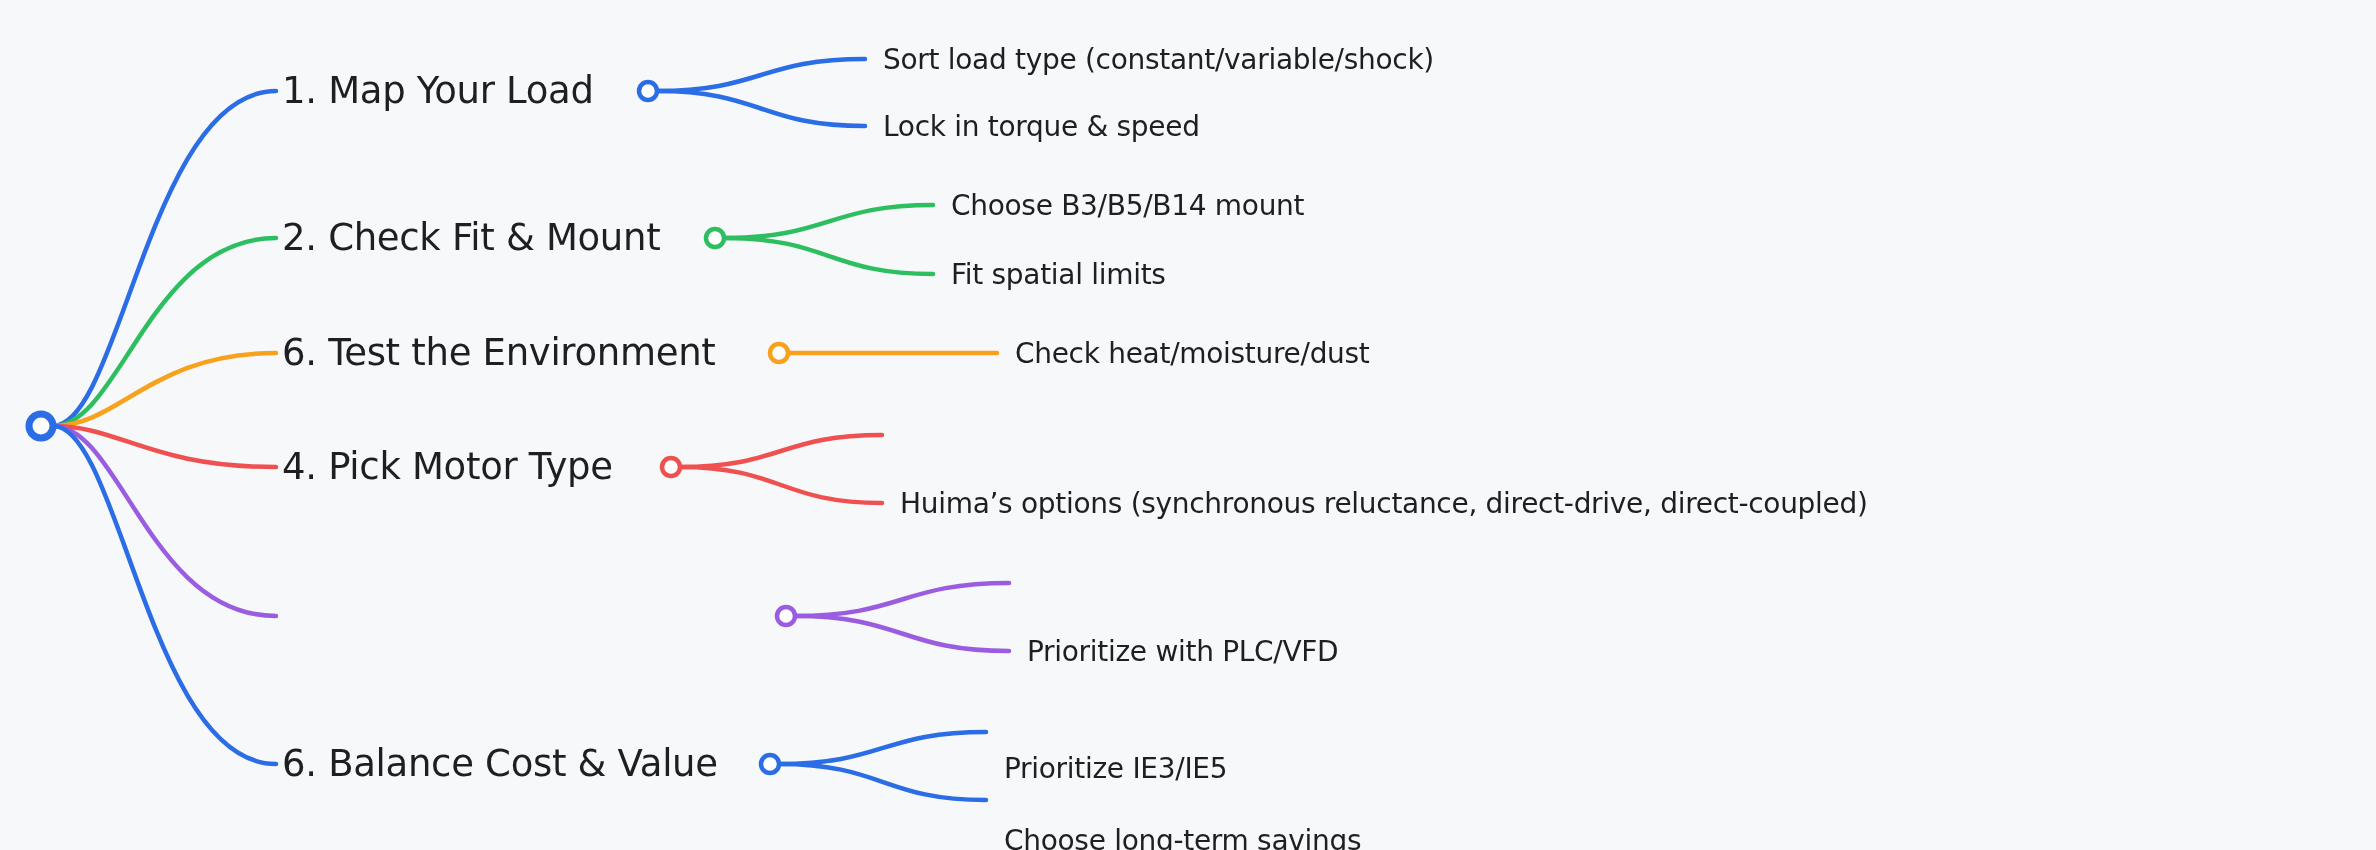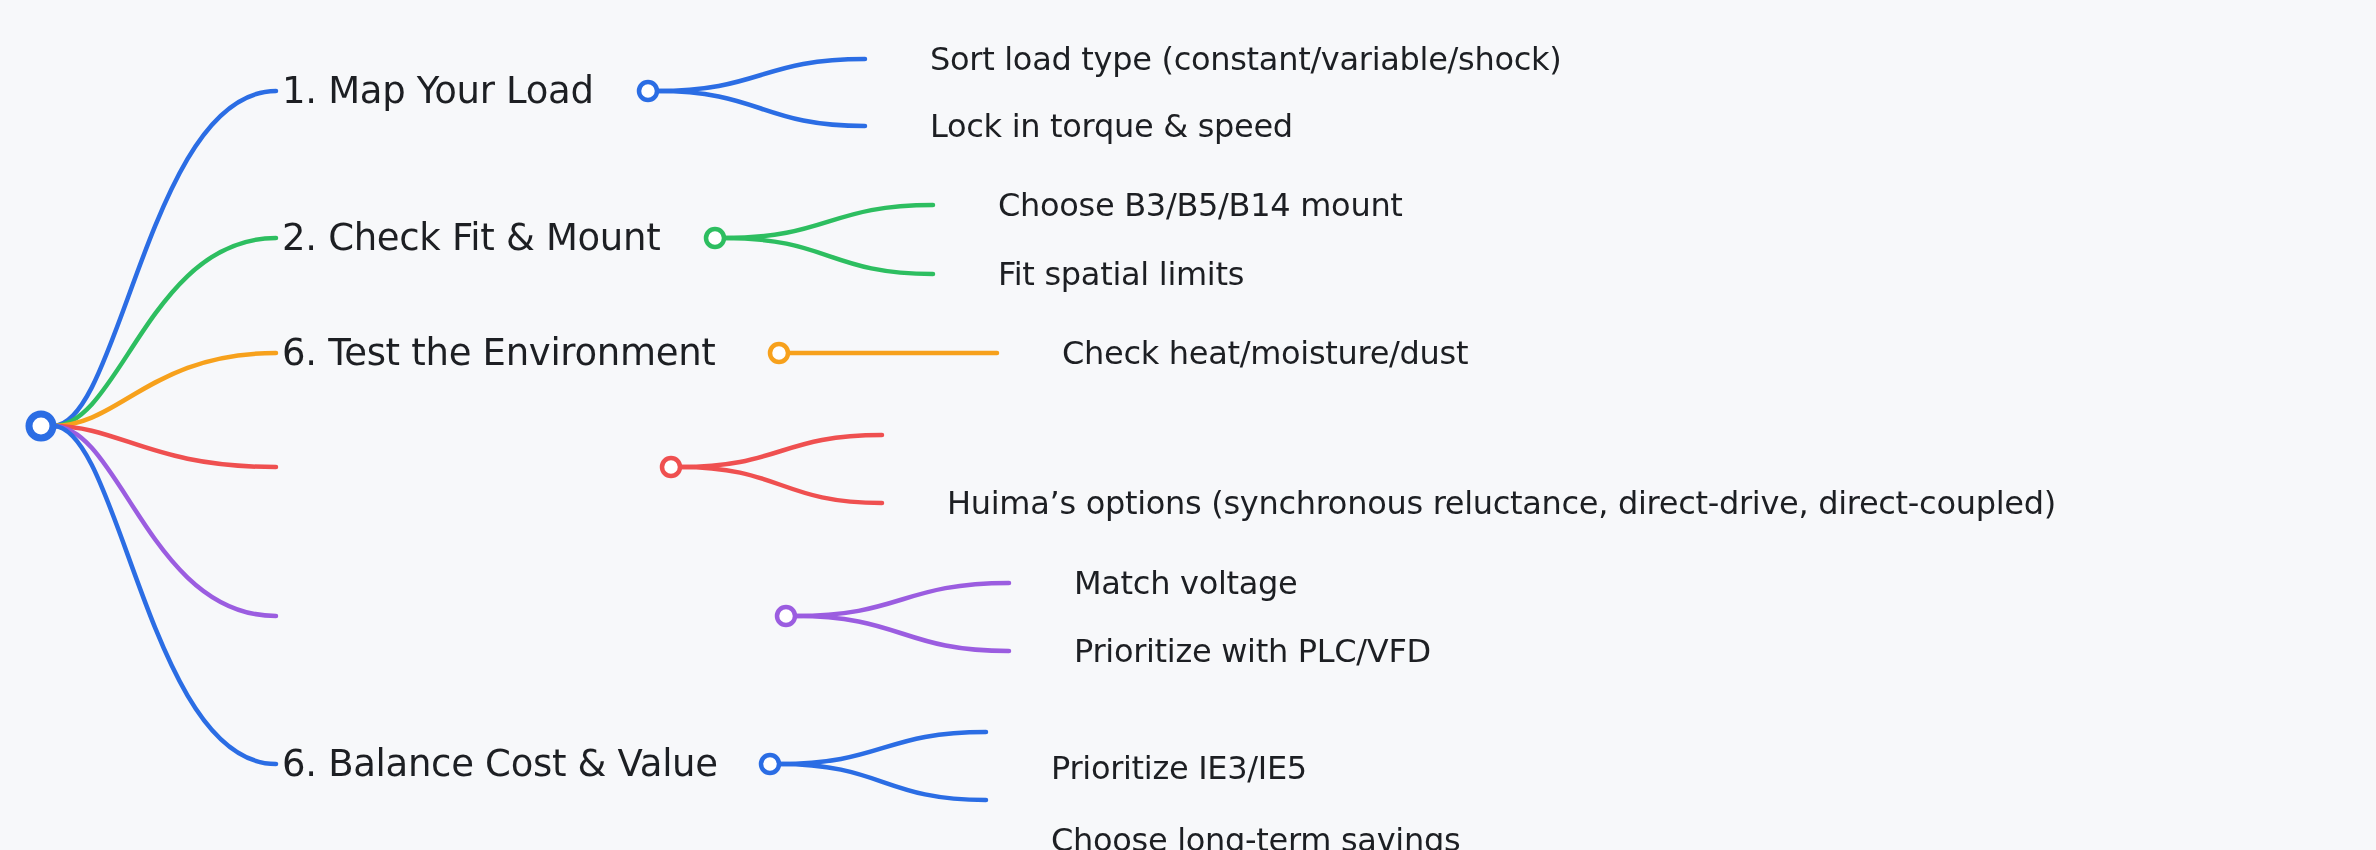--- a/index.html
+++ b/index.html
@@ -26,22 +26,21 @@
   .label {
     position: absolute;
     transform: translateY(-50%);
     white-space: nowrap;
     color: var(--text, #1d1f23);
     font-size: 37px;
     line-height: 1.25;
     letter-spacing: -0.3px;
   }
   .child {
-    font-size: 32px;
-    margin-left: 47px;
+    font-size: 28px;
   }
   path.link {
     fill: none;
     stroke-width: 4.5;
     stroke-linecap: round;
   }
   circle.toggle {
     fill: #ffffff;
     stroke-width: 4.5;
   }
@@ -86,31 +85,31 @@
     <circle class="toggle" cx="715" cy="238" r="9" stroke="#2dbe60"></circle>
     <circle class="toggle" cx="779" cy="353" r="9" stroke="#f7a11c"></circle>
     <circle class="toggle" cx="671" cy="467" r="9" stroke="#ef5050"></circle>
     <circle class="toggle" cx="786" cy="616" r="9" stroke="#9b5de0"></circle>
     <circle class="toggle" cx="770" cy="764" r="9" stroke="#2b6de4"></circle>
   </svg>
 
   <div class="label branch" style="left:282px; top:91px">1. Map Your Load</div>
   <div class="label branch" style="left:282px; top:238px">2. Check Fit &amp; Mount</div>
   <div class="label branch" style="left:282px; top:353px">6. Test the Environment</div>
+  <div class="label branch" style="left:282px; top:467px">4. Pick Motor Type</div>
   <div class="label branch" style="left:282px; top:764px">6. Balance Cost &amp; Value</div>
 
   <div class="label child" style="left:883px; top:59px">Sort load type (constant/variable/shock)</div>
   <div class="label child" style="left:883px; top:126px">Lock in torque &amp; speed</div>
 
   <div class="label child" style="left:951px; top:205px">Choose B3/B5/B14 mount</div>
   <div class="label child" style="left:951px; top:274px">Fit spatial limits</div>
 
   <div class="label child" style="left:1015px; top:353px">Check heat/moisture/dust</div>
 
   <div class="label child" style="left:900px; top:503px">Huima’s options (synchronous reluctance, direct-drive, direct-coupled)</div>
 
-  <div class="label child" style="left:1027px; top:583px">Match voltage</div>
   <div class="label child" style="left:1027px; top:651px">Prioritize with PLC/VFD</div>
 
   <div class="label child" style="left:1004px; top:768px">Prioritize IE3/IE5</div>
   <div class="label child" style="left:1004px; top:840px">Choose long-term savings</div>
 
 </div>
 
 </body></html>

